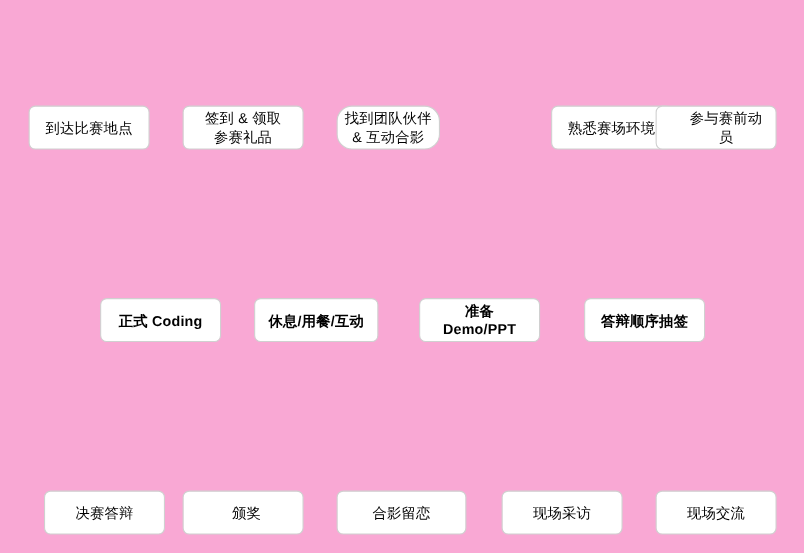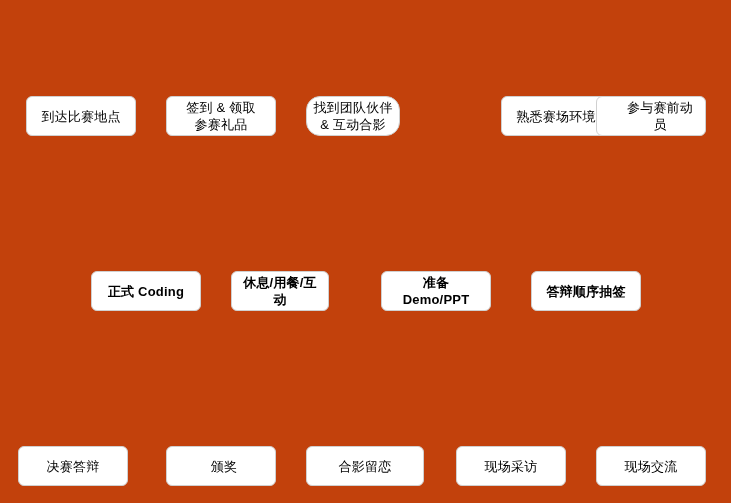--- a/index.html
+++ b/index.html
@@ -4,21 +4,21 @@
 <style>
   html, body {
     margin: 0;
     padding: 0;
     background: #000000;
   }
   #canvas {
     position: relative;
     width: 731px;
     height: 503px;
-    background: #c2410c;
+    background: #f9a8d4;
     overflow: hidden;
     font-family: "Liberation Sans", "DejaVu Sans", sans-serif;
   }
   .node {
     position: absolute;
     box-sizing: border-box;
     background: #ffffff;
     color: #000000;
     border-radius: 6px;
     border: 1px solid #d0d0d0;
@@ -43,23 +43,23 @@
 
   <div class="node row-1" style="left:26px;width:110px;">到达比赛地点</div>
   <div class="node row-1" style="left:166px;width:110px;">签到 &amp; 领取
 参赛礼品</div>
   <div class="node row-1" style="left:306px;width:94px;border-radius:14px;">找到团队伙伴
 &amp; 互动合影</div>
   <div class="node row-1" style="left:476px;width:110px;margin-left:25px;">熟悉赛场环境</div>
   <div class="node row-1" style="left:596px;width:110px;padding-left:24px;">参与赛前动员</div>
 
   <div class="node row-2" style="left:91px;width:110px;">正式 Coding</div>
-  <div class="node row-2" style="left:231px;width:98px;">休息/用餐/互动</div>
+  <div class="node row-2" style="left:231px;width:113px;">休息/用餐/互动</div>
   <div class="node row-2" style="left:381px;width:110px;">准备 Demo/PPT</div>
   <div class="node row-2" style="left:531px;width:110px;">答辩顺序抽签</div>
 
-  <div class="node row-3" style="left:18px;width:110px;">决赛答辩</div>
+  <div class="node row-3" style="left:40px;width:110px;">决赛答辩</div>
   <div class="node row-3" style="left:166px;width:110px;padding-left:12px;">颁奖</div>
   <div class="node row-3" style="left:306px;width:118px;">合影留恋</div>
   <div class="node row-3" style="left:456px;width:110px;text-align:center;">现场采访</div>
   <div class="node row-3" style="left:596px;width:110px;">现场交流</div>
 
 </div>
 
 </body></html>

